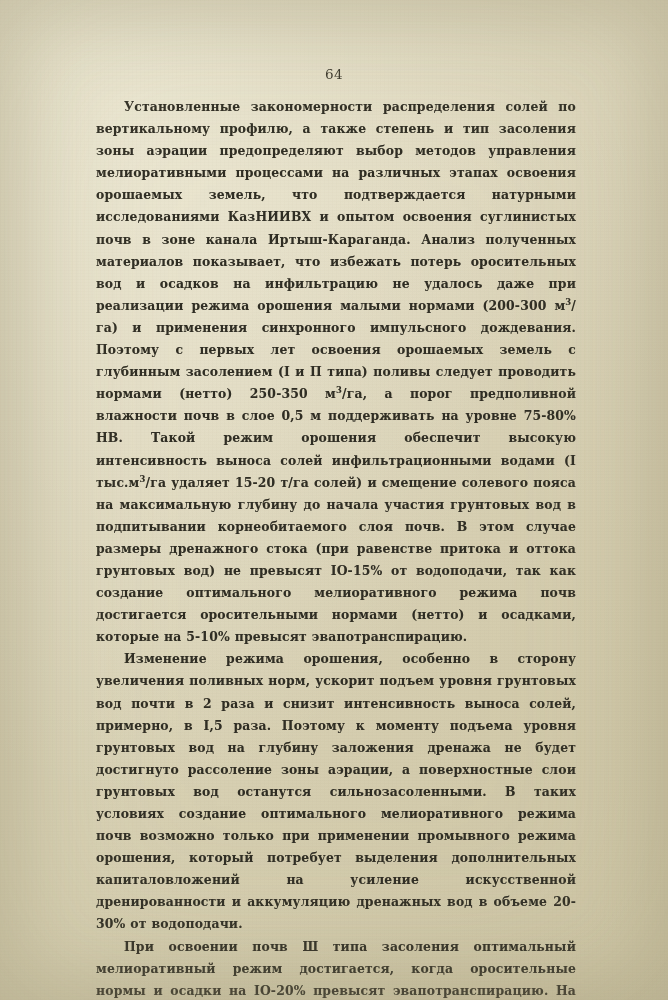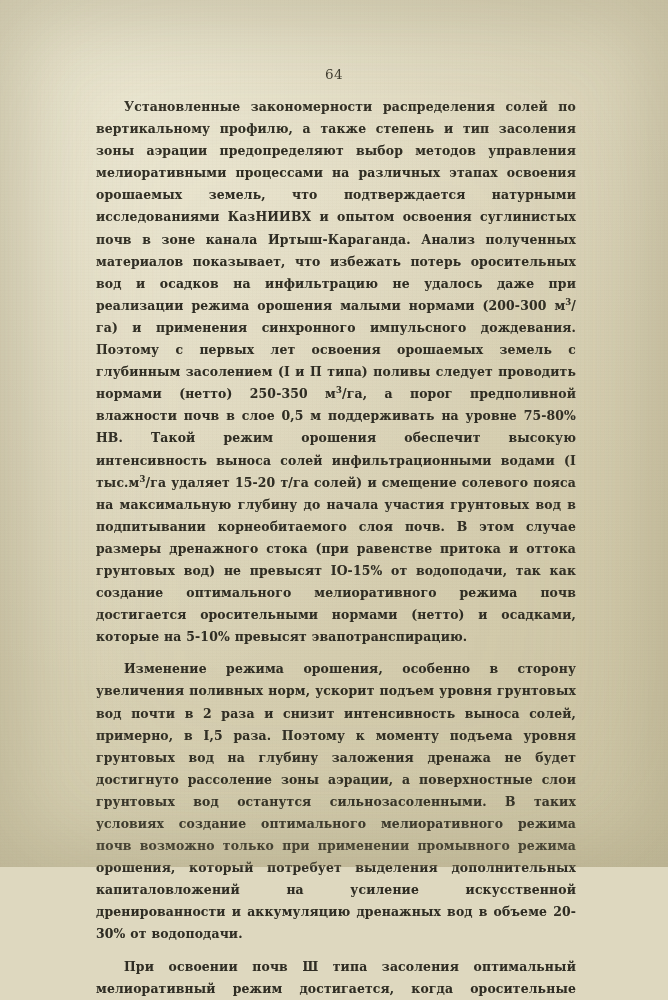--- a/index.html
+++ b/index.html
@@ -9,21 +9,21 @@
   body {
     width: 668px;
     height: 1000px;
     background: #ded8bf;
     font-family: "DejaVu Serif", serif;
     overflow: hidden;
   }
   .page {
     position: relative;
     width: 668px;
-    height: 867px;
+    height: 1000px;
     box-sizing: border-box;
     background:
       radial-gradient(ellipse at 20% 12%, rgba(255,253,240,0.38) 0%, rgba(255,253,240,0) 55%),
       radial-gradient(ellipse at 82% 78%, rgba(196,185,150,0.30) 0%, rgba(196,185,150,0) 60%),
       linear-gradient(160deg, #e3ddc4 0%, #ddd6bc 38%, #d8d1b4 70%, #d2cbac 100%);
   }
   .grain {
     position: absolute;
     inset: 0;
     pointer-events: none;
@@ -61,21 +61,21 @@
     line-height: 22.1px;
     color: #2f2d24;
     text-align: justify;
     text-indent: 28px;
     letter-spacing: 0.15px;
     text-shadow: 0 0 0.6px rgba(60,55,35,0.25);
     word-spacing: 0.4px;
     font-weight: bold;
   }
   p + p {
-    margin-top: 10px;
+    margin-top: 0;
   }
   sup {
     font-size: 0.68em;
     vertical-align: super;
     line-height: 0;
   }
 </style>
 </head>
 <body>
 

